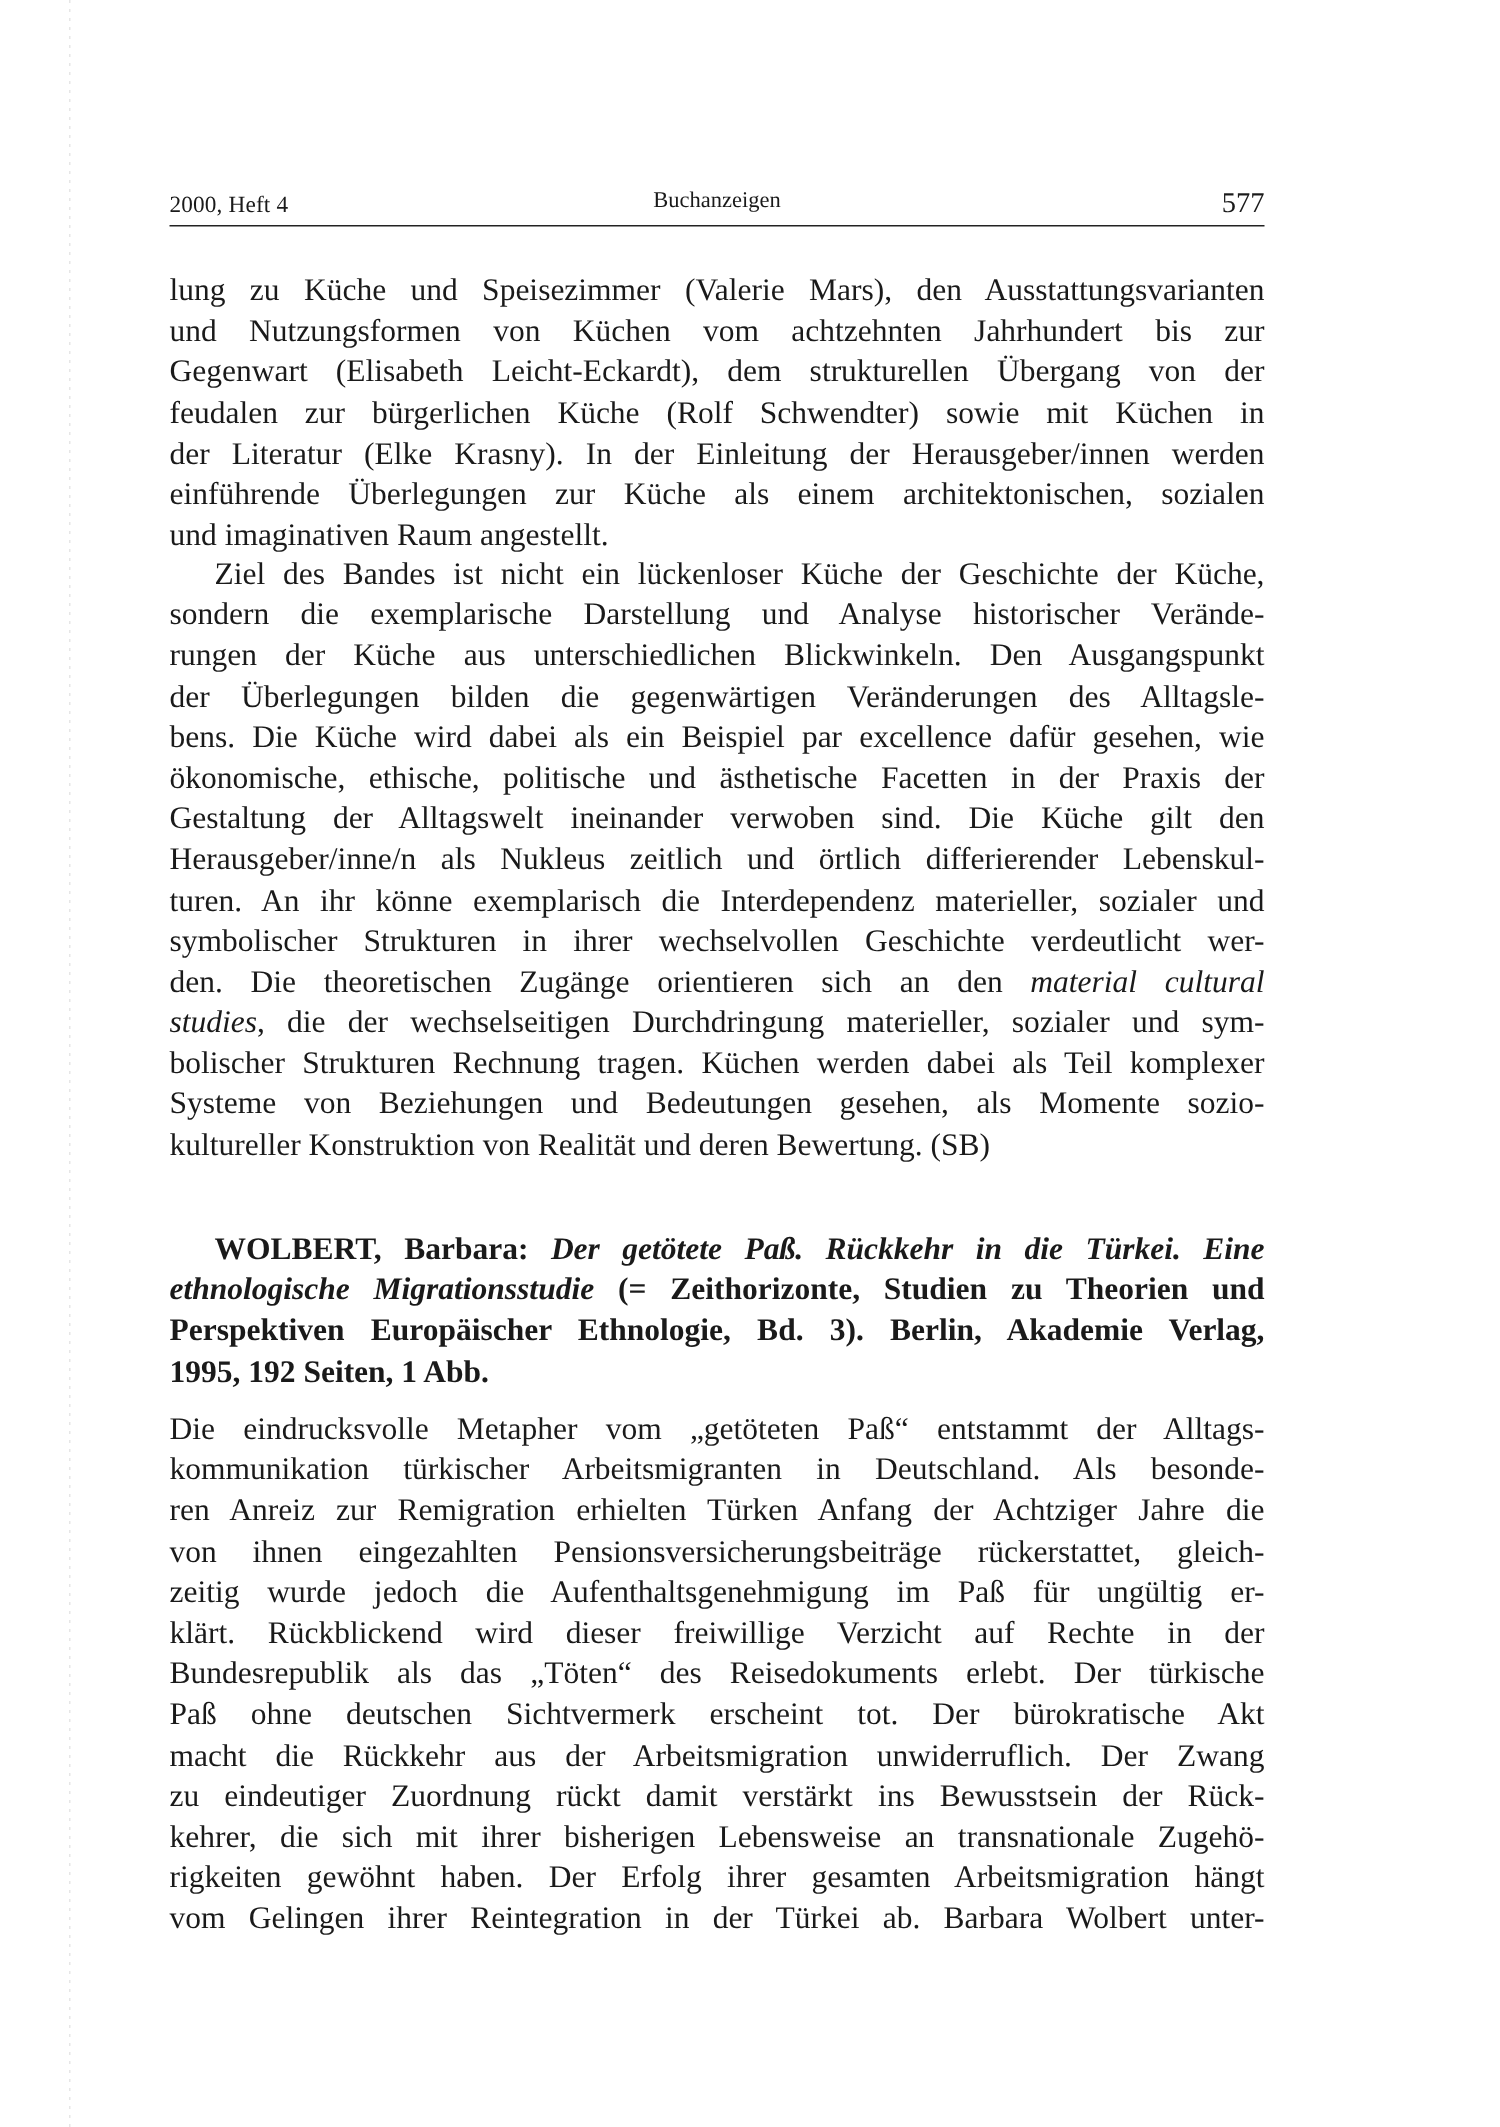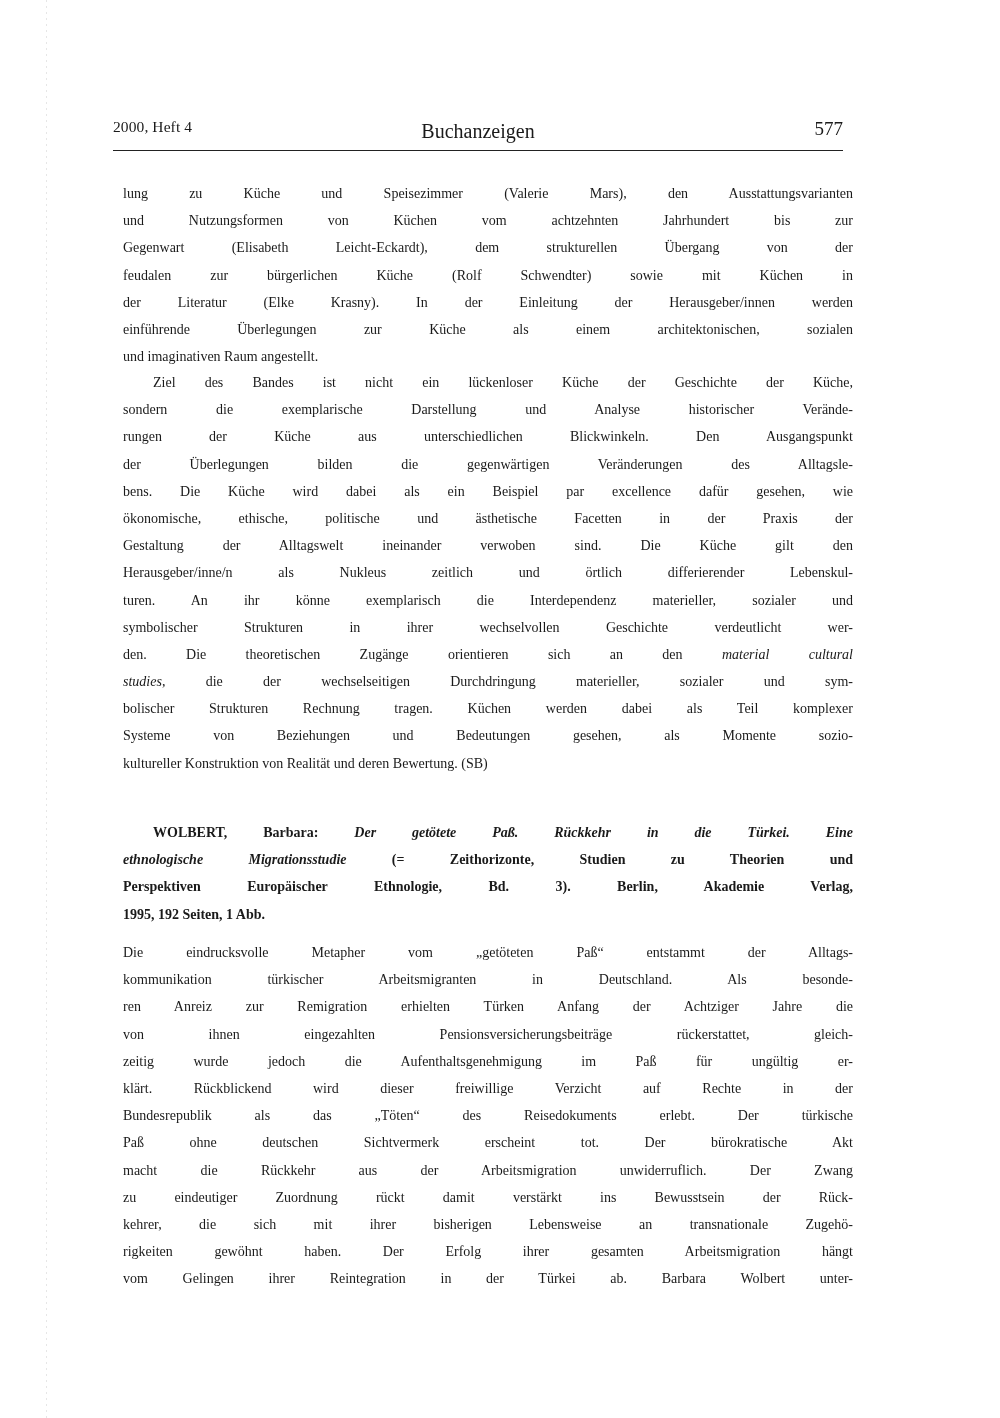--- a/index.html
+++ b/index.html
@@ -23,29 +23,30 @@
       height: 1418px;
       background: repeating-linear-gradient(to bottom, #e6e6e6 0 2px, transparent 2px 6px);
     }
     .running-head {
       position: absolute;
       left: 113px;
       top: 118px;
       width: 730px;
       height: 28px;
       display: flex;
+      align-items: flex-end;
       justify-content: space-between;
       gap: 35px;
     }
     .rh-left {
       font-size: 15.5px;
       letter-spacing: 0.1px;
     }
     .rh-center {
-      font-size: 20px;
+      font-size: 15px;
       position: absolute;
       left: 0;
       right: 0;
       text-align: center;
       bottom: 3px;
       margin-left: 0;
       padding-left: 0;
     }
     .rh-right {
       font-size: 19px;
@@ -54,23 +55,23 @@
     .rule {
       position: absolute;
       left: 113px;
       top: 150px;
       width: 730px;
       height: 0;
       border-top: 1.6px solid #222;
     }
     .text-block {
       position: absolute;
-      left: 123px;
+      left: 113px;
       width: 730px;
-      font-size: 14px;
+      font-size: 21px;
       line-height: 27.2px;
       text-align: justify;
       hyphens: manual;
     }
     .line {
       display: block;
       text-align: justify;
       text-align-last: justify;
       white-space: nowrap;
       height: 27.2px;

